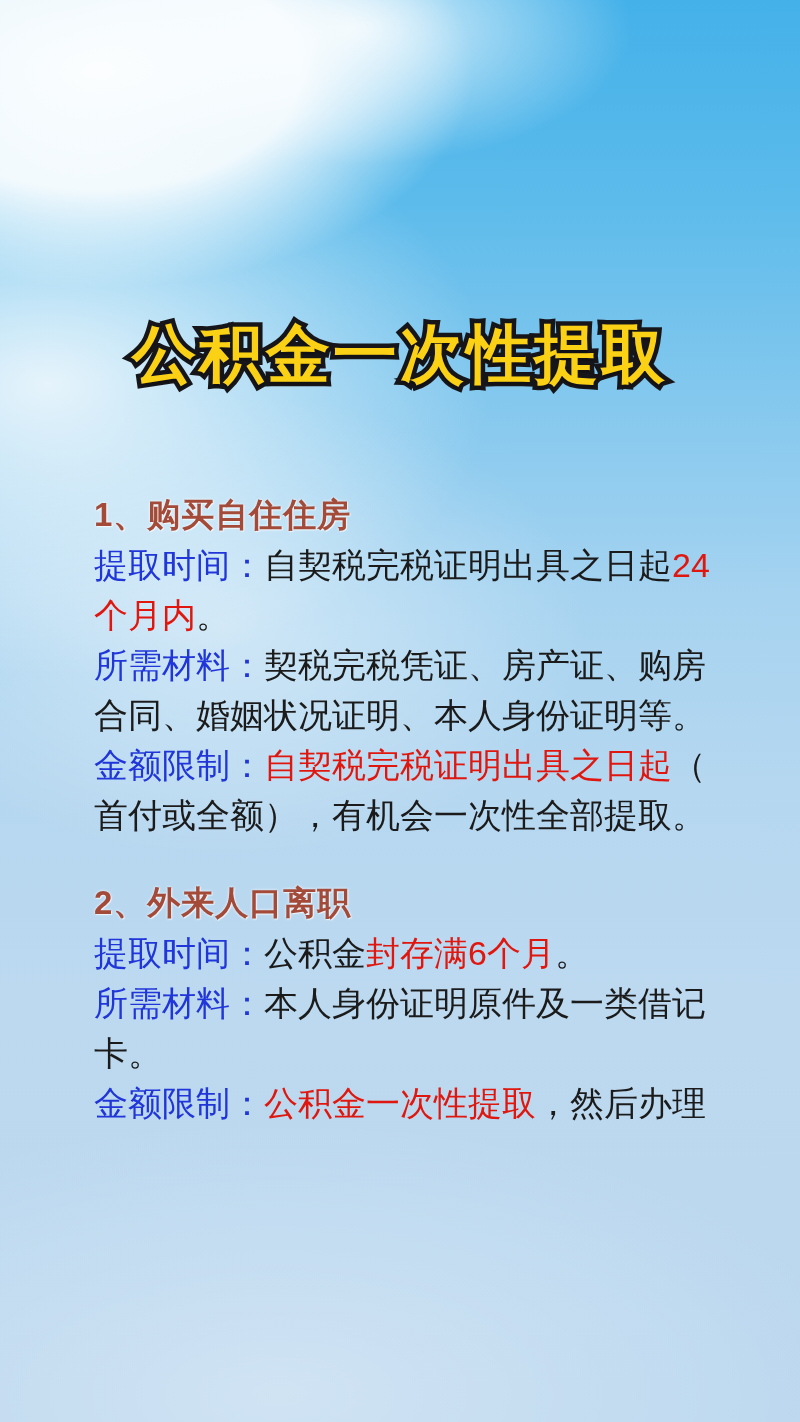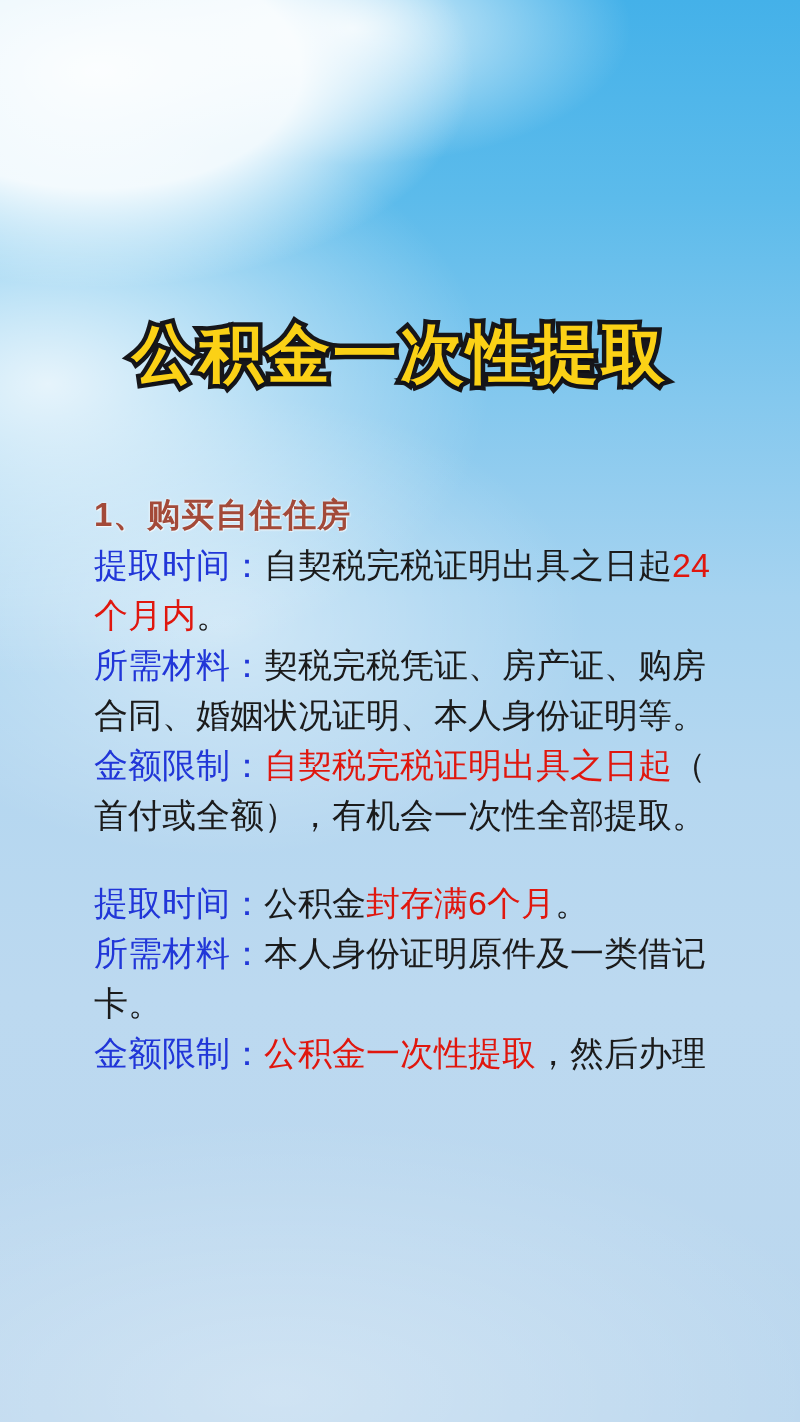--- a/index.html
+++ b/index.html
@@ -67,19 +67,20 @@
       <section class="section">
         <div class="section-heading">1、购买自住住房</div>
         <div class="text-line"><span class="seg seg-blue">提取时间：</span><span class="seg seg-black">自契税完税证明出具之日起</span><span class="seg seg-red">24</span></div>
         <div class="text-line"><span class="seg seg-red">个月内</span><span class="seg seg-black">。</span></div>
         <div class="text-line"><span class="seg seg-blue">所需材料：</span><span class="seg seg-black">契税完税凭证、房产证、购房</span></div>
         <div class="text-line"><span class="seg seg-black">合同、婚姻状况证明、本人身份证明等。</span></div>
         <div class="text-line"><span class="seg seg-blue">金额限制：</span><span class="seg seg-red">自契税完税证明出具之日起</span><span class="seg seg-black">（</span></div>
         <div class="text-line"><span class="seg seg-black">首付或全额），有机会一次性全部提取。</span></div>
       </section>
       <section class="section">
+        <div class="section-heading">2、外来人口离职</div>
         <div class="text-line"><span class="seg seg-blue">提取时间：</span><span class="seg seg-black">公积金</span><span class="seg seg-red">封存满6个月</span><span class="seg seg-black">。</span></div>
         <div class="text-line"><span class="seg seg-blue">所需材料：</span><span class="seg seg-black">本人身份证明原件及一类借记</span></div>
         <div class="text-line"><span class="seg seg-black">卡。</span></div>
         <div class="text-line"><span class="seg seg-blue">金额限制：</span><span class="seg seg-red">公积金一次性提取</span><span class="seg seg-black">，然后办理</span></div>
       </section>
     </div>
 </div>
 
 </body></html>

